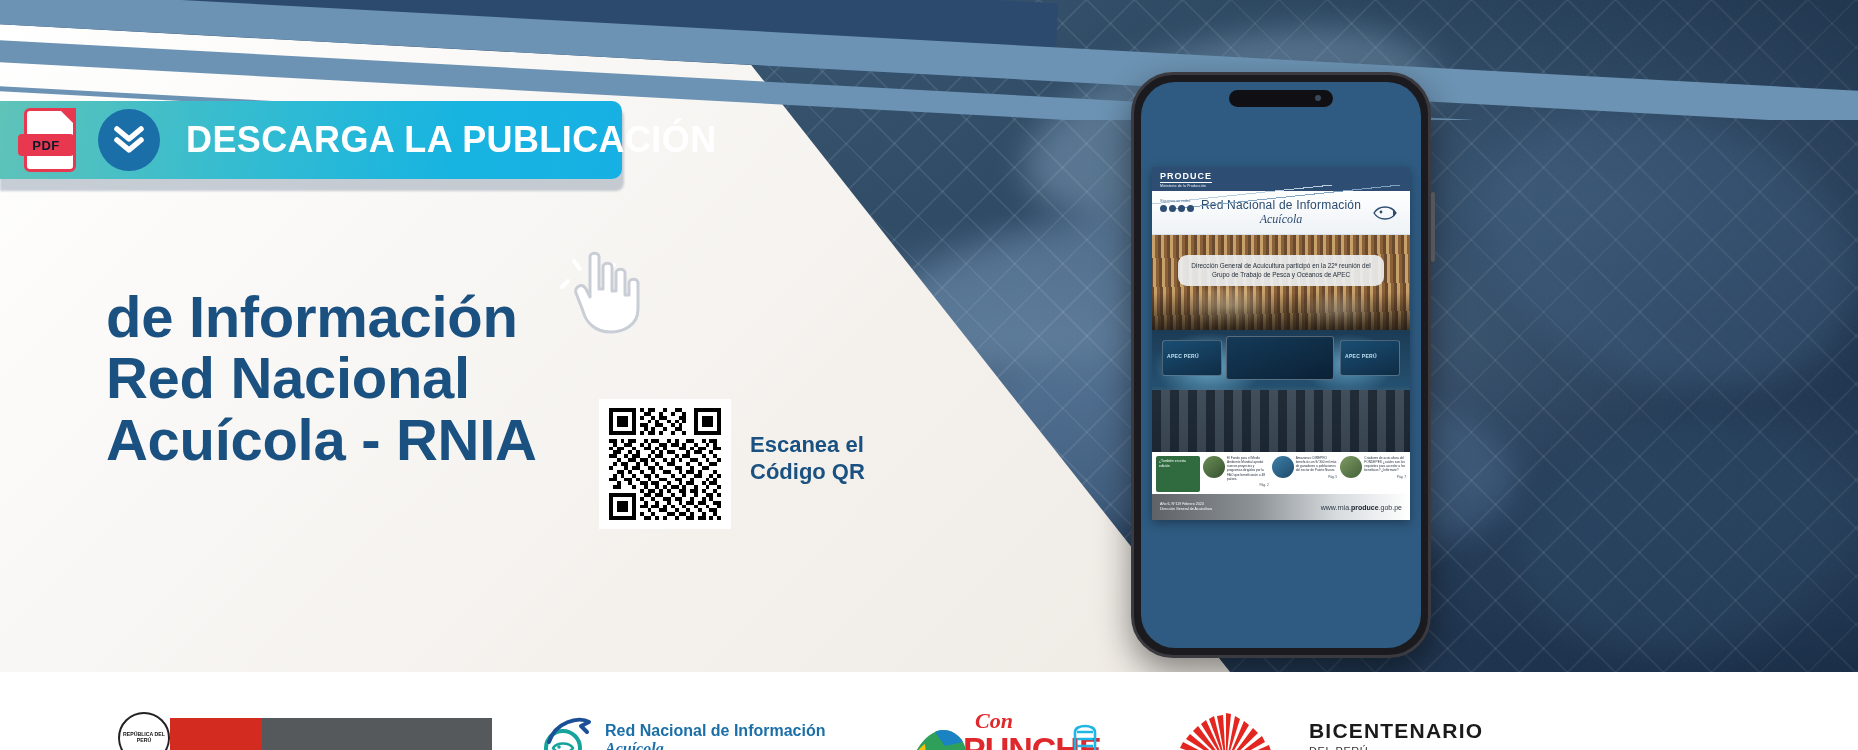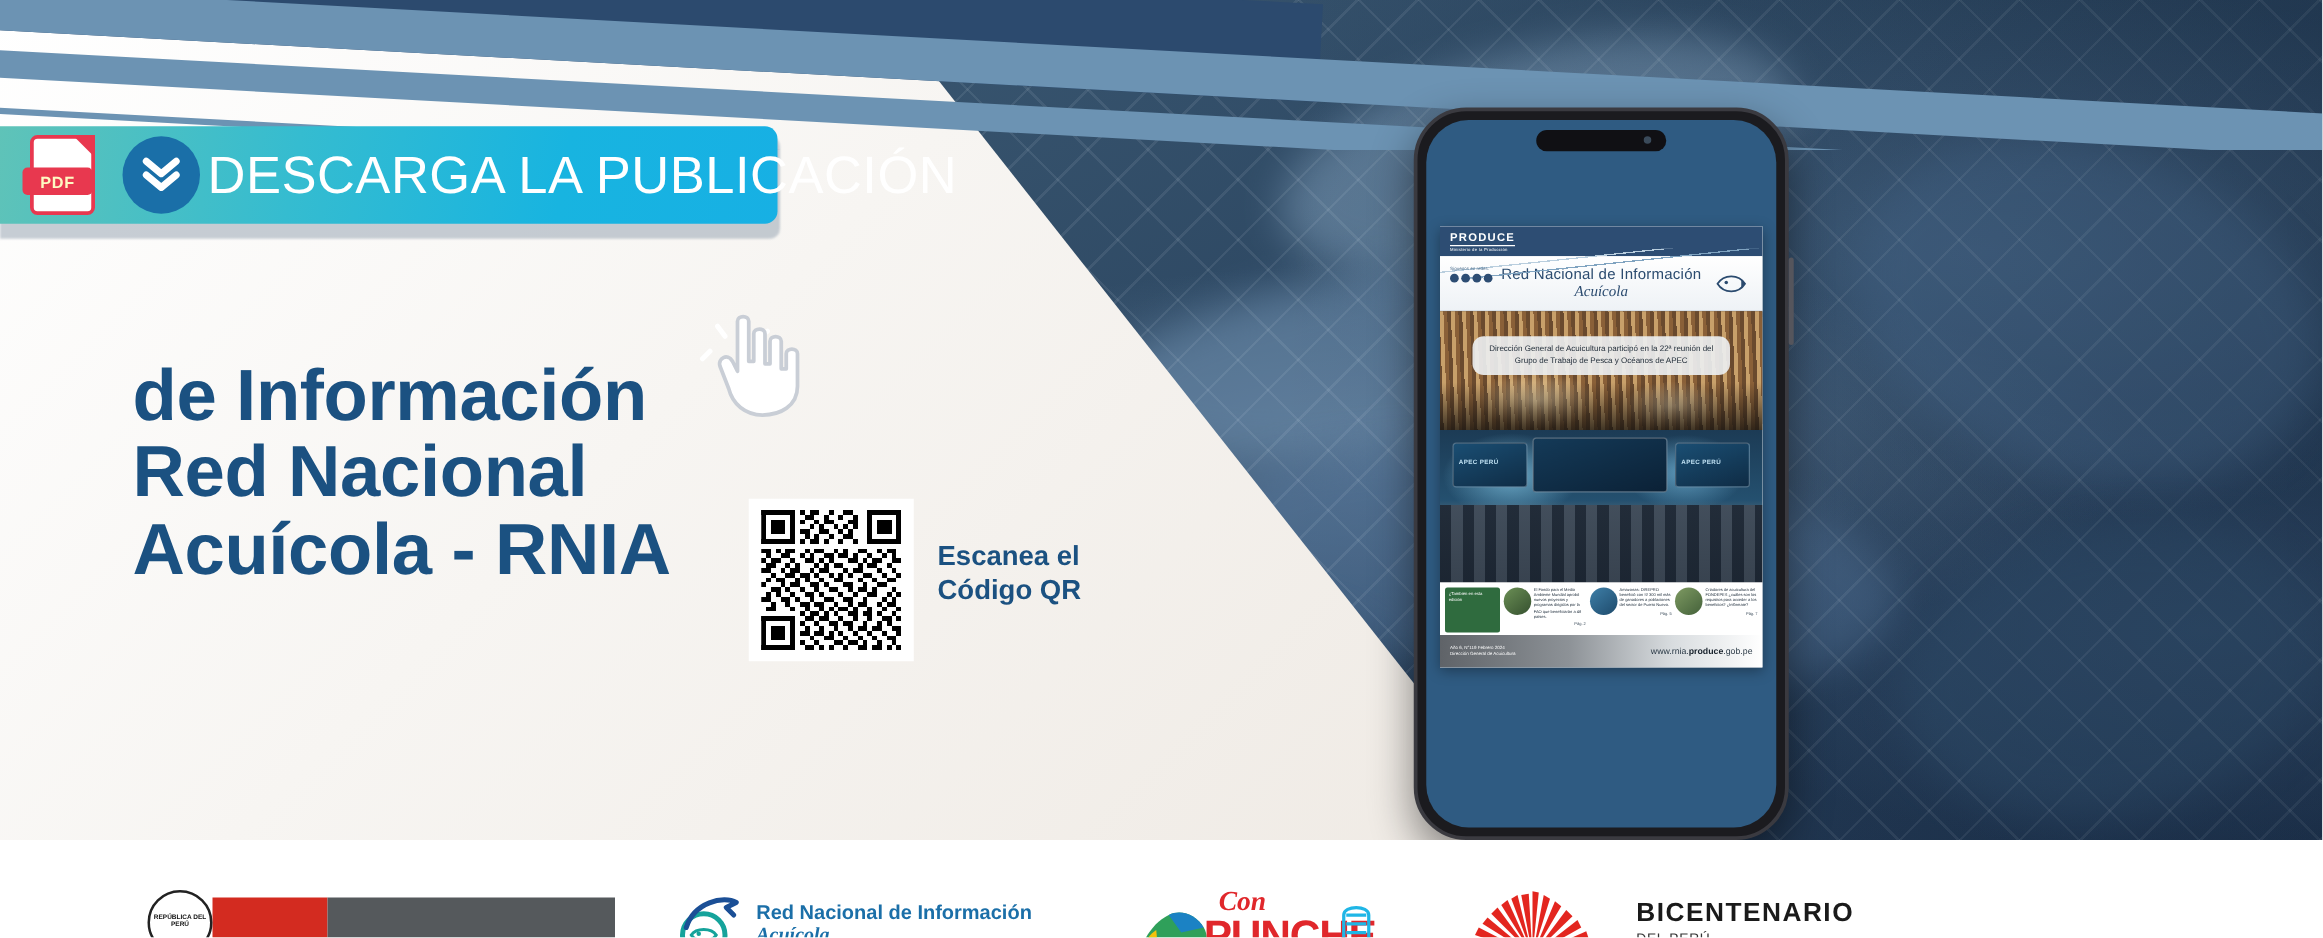--- a/index.html
+++ b/index.html
@@ -71,29 +71,29 @@
   .pdf-page {
     position:absolute; left:2px; top:0; width:52px; height:64px; background:#ffffff;
     border:3px solid #e8384f; border-radius:6px;
   }
   .pdf-fold {
     position:absolute; right:2px; top:0; width:18px; height:18px; background:#e8384f;
     clip-path: polygon(100% 0, 100% 100%, 0 0);
   }
   .pdf-badge {
     position:absolute; left:-4px; top:26px; width:56px; height:22px; background:#e8384f;
-    border-radius:4px; color:#fef9c3; font-size:13px; font-weight:bold; letter-spacing:.5px;
+    border-radius:4px; color:#0f172a; font-size:13px; font-weight:bold; letter-spacing:.5px;
     display:flex; align-items:center; justify-content:center;
   }
   .dl-circle {
     width:62px; height:62px; border-radius:50%; background:#1a6fa8; margin-left:20px; flex:none;
     display:flex; align-items:center; justify-content:center;
   }
   .cta-label {
-    margin-left:6px; color:#ffffff; font-size:42px; font-weight:normal;
+    margin-left:26px; color:#ffffff; font-size:36px; font-weight:bold;
     letter-spacing:.4px; white-space:nowrap;
   }
   
   .cursor-hand { position:absolute; left:566px; top:148px; width:78px; height:86px; }
   .click-rays { position:absolute; left:560px; top:146px; width:60px; height:46px; }
 
   
   .bulletin {
     position:absolute; left:106px; top:222px;
     color:#ee1b2e; font-size:35px; font-weight:bold; letter-spacing:.2px;
@@ -108,21 +108,21 @@
     position:absolute; left:599px; top:399px; width:132px; height:130px;
     background:#ffffff; display:flex; align-items:center; justify-content:center;
   }
   .qr-img { width:112px; height:112px; image-rendering: pixelated; }
   .qr-caption {
     position:absolute; left:750px; top:431px;
     color:#1b5181; font-size:22px; font-weight:bold; line-height:1.24;
   }
 
   
-  .phone { position:absolute; left:1131px; top:86px; width:300px; height:586px; }
+  .phone { position:absolute; left:1131px; top:72px; width:300px; height:586px; }
   .phone-body {
     position:absolute; inset:0; border-radius:42px; background:#1b1b1f;
     box-shadow: 0 14px 34px rgba(0,0,0,.45);
     border:3px solid #3a3a40;
   }
   .phone-side { position:absolute; right:-4px; top:120px; width:4px; height:70px; background:#55555c; border-radius:2px; }
   .phone-screen {
     position:absolute; left:10px; top:10px; right:10px; bottom:10px;
     border-radius:34px; overflow:hidden; background:#2f5b82;
   }

